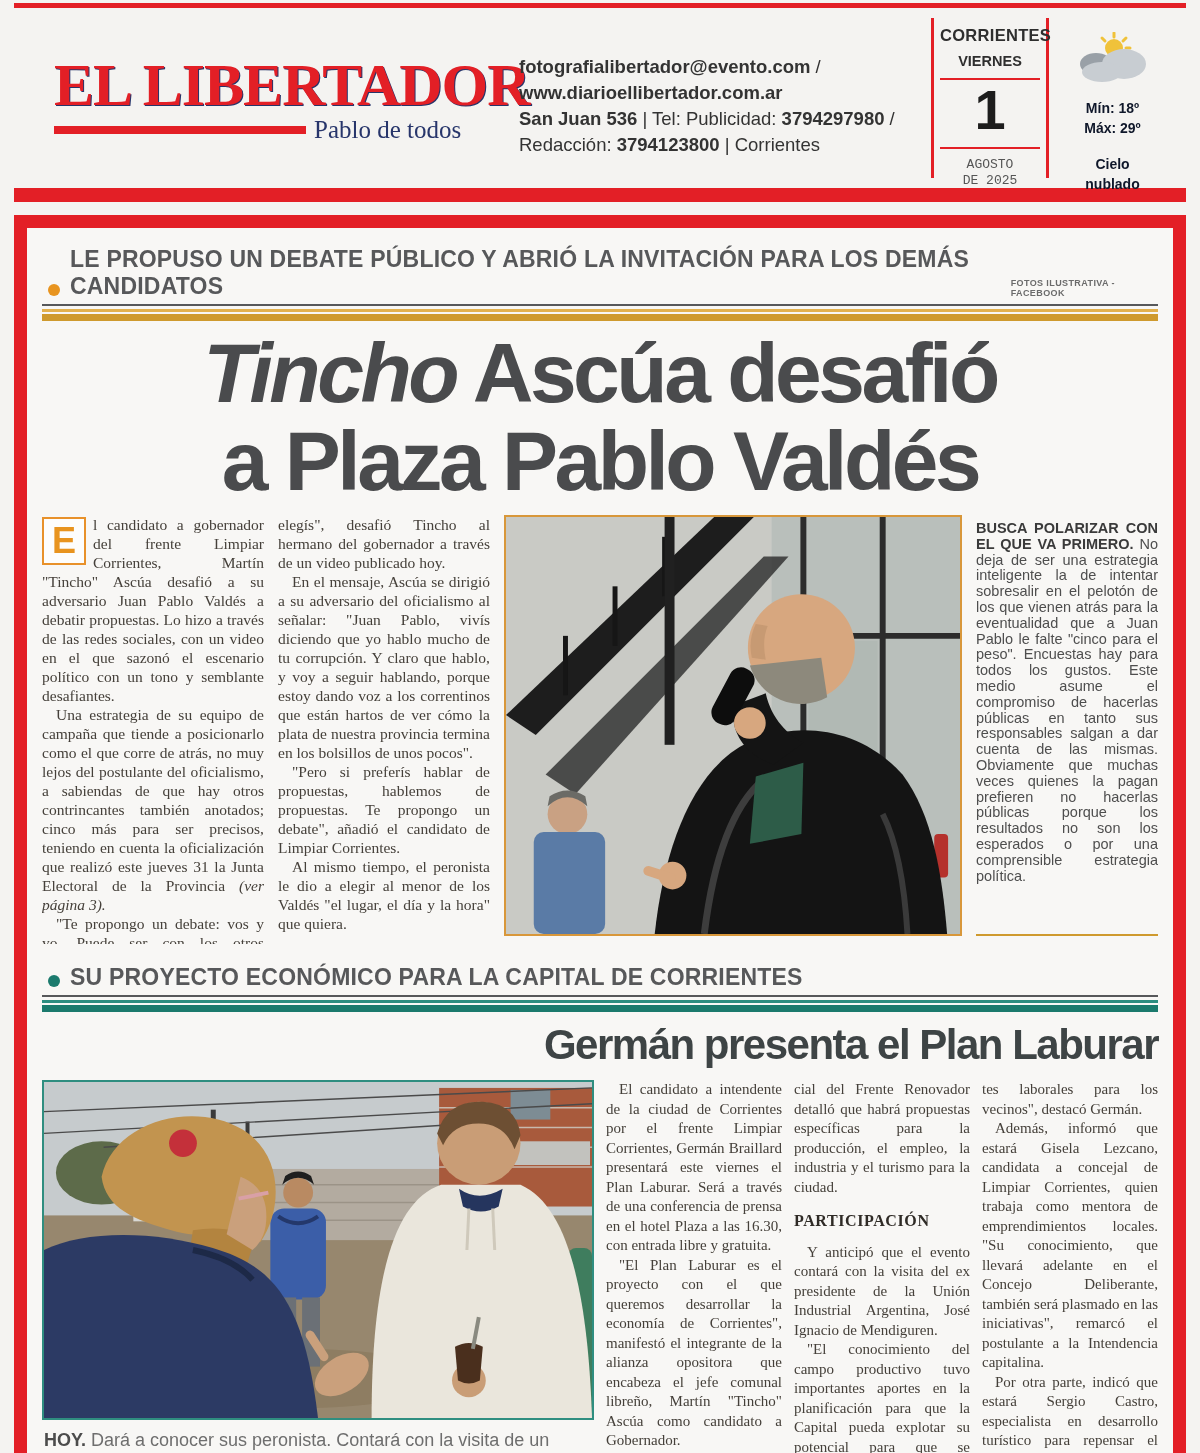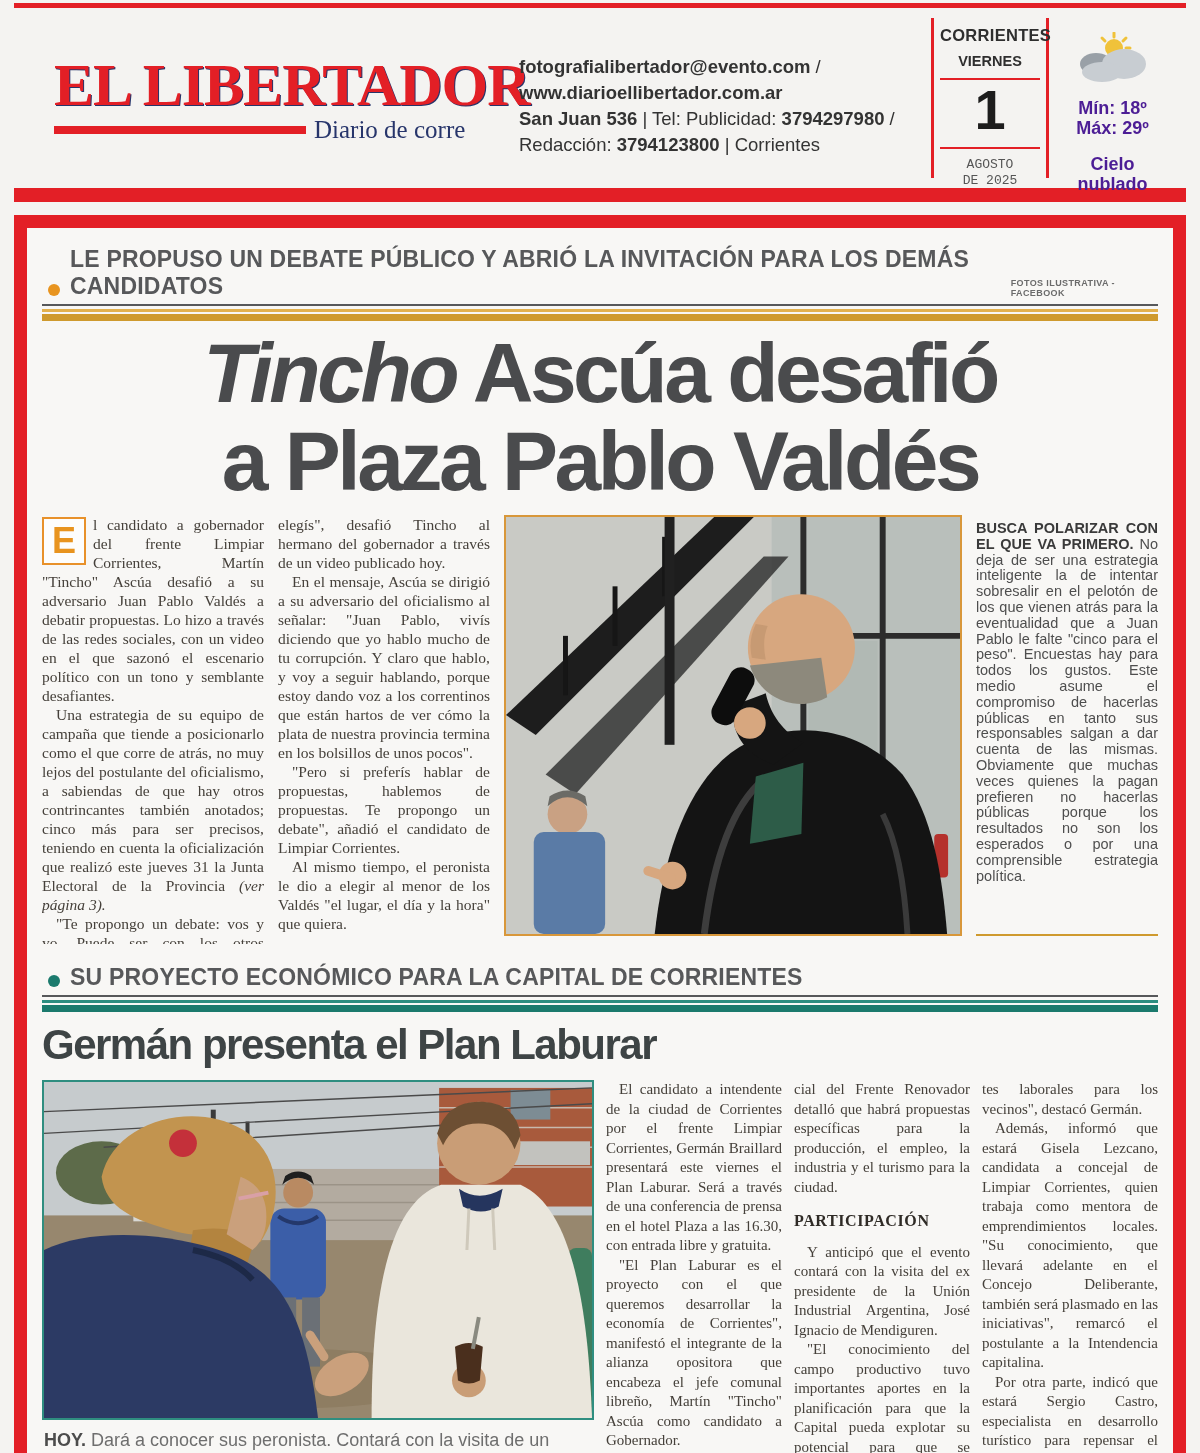--- a/index.html
+++ b/index.html
@@ -29,21 +29,21 @@
     width:118px; margin-left:12px;
     border-left:3px solid #e31f26; border-right:3px solid #e31f26;
     text-align:center; padding:8px 6px 0 6px; height:160px;
   }
   .datebox .city { font-weight:bold; font-size:16.5px; color:#2e2e2e; letter-spacing:0.3px; }
   .datebox .weekday { font-weight:bold; font-size:14.5px; color:#2e2e2e; margin-top:8px; }
   .datebox hr { border:none; border-top:2.5px solid #e31f26; margin:9px 0 0 0; }
   .datebox .day { font-weight:bold; font-size:56px; line-height:56px; color:#1d1d1d; margin-top:2px; }
   .datebox .month { font-size:13px; color:#555; line-height:16px; margin-top:8px;font-family:Liberation Mono, monospace; }
   .weather { width:115px; margin-left:6px; text-align:center; padding-top:14px; }
-  .weather .wtxt { font-weight:bold; font-size:18px; line-height:20px; color:#4c1d95; margin-top:10px; }
+  .weather .wtxt { font-weight:bold; font-size:14px; line-height:20px; color:#0f172a; margin-top:10px; }
   .redband { height:14px; background:#e31f26; margin:0 14px; }
 
   
   .frame {
     margin:13px 14px 0 14px;
     border:13px solid #e31f26;
     background:#f8f7f5;
     padding:12px 15px 14px 15px;
   }
 
@@ -81,21 +81,21 @@
     font-size:36px; line-height:44px; text-align:center; margin:2px 7px 2px 0;
   }
   .photo1 { border:2px solid #d8973a; height:421px; overflow:hidden; background:#c9cac5; }
   .photo1 svg { display:block; width:100%; height:100%; }
   .sidebar1 { height:421px; border-bottom:2px solid #cf9a2e; overflow:hidden; font-size:14.5px; line-height:15.8px; color:#4e4e4e; text-align:justify; padding-top:6px; }
   .sidebar1 b { color:#3a3a3a; }
 
   
   .s2 { margin-top:14px; }
   .headline2 {
-    text-align:left; color:#3e4445; font-weight:bold;
+    text-align:right; color:#3e4445; font-weight:bold;
     font-size:42px; line-height:46px; letter-spacing:-1.5px;
     margin:10px 0 12px 0;
   }
   .s2-body { display:grid; grid-template-columns:552px 176px 176px 1fr; column-gap:12px; height:432px; overflow:hidden; }
   .photo2wrap { }
   .photo2 { border:2px solid #2f8e80; height:340px; overflow:hidden; background:#c6cbcd; }
   .photo2 svg { display:block; width:100%; height:100%; }
   .caption { padding:8px 4px 8px 2px; border-bottom:2px solid #2f8e80; font-size:18px; line-height:24px; color:#6e6e6e; }
   .caption b { color:#4c4c4c; }
   .serifcol2 { font-family:"Liberation Serif", serif; font-size:15px; line-height:19.5px; color:#45403a; text-align:justify; overflow:hidden; }
@@ -106,21 +106,21 @@
 </head>
 <body>
 
 <div class="toprule"></div>
 
 <div class="header">
   <div class="mast">
     <div class="mast-title">EL LIBERTADOR</div>
     <div class="mast-sub">
       <div class="mast-bar"></div>
-      <div class="mast-tag">Diario de corre</div>
+      <div class="mast-tag">Pablo de todos</div>
     </div>
   </div>
   <div class="contact">
     <div><b>fotografialibertador@evento.com</b><span> /</span></div>
     <div><b>www.diarioellibertador.com.ar</b></div>
     <div><b>San Juan 536</b><span> | Tel: Publicidad: </span><b>3794297980</b><span> /</span></div>
     <div><span>Redacción: </span><b>3794123800</b><span> | Corrientes</span></div>
   </div>
   <div class="datebox">
     <div class="city">CORRIENTES</div>

